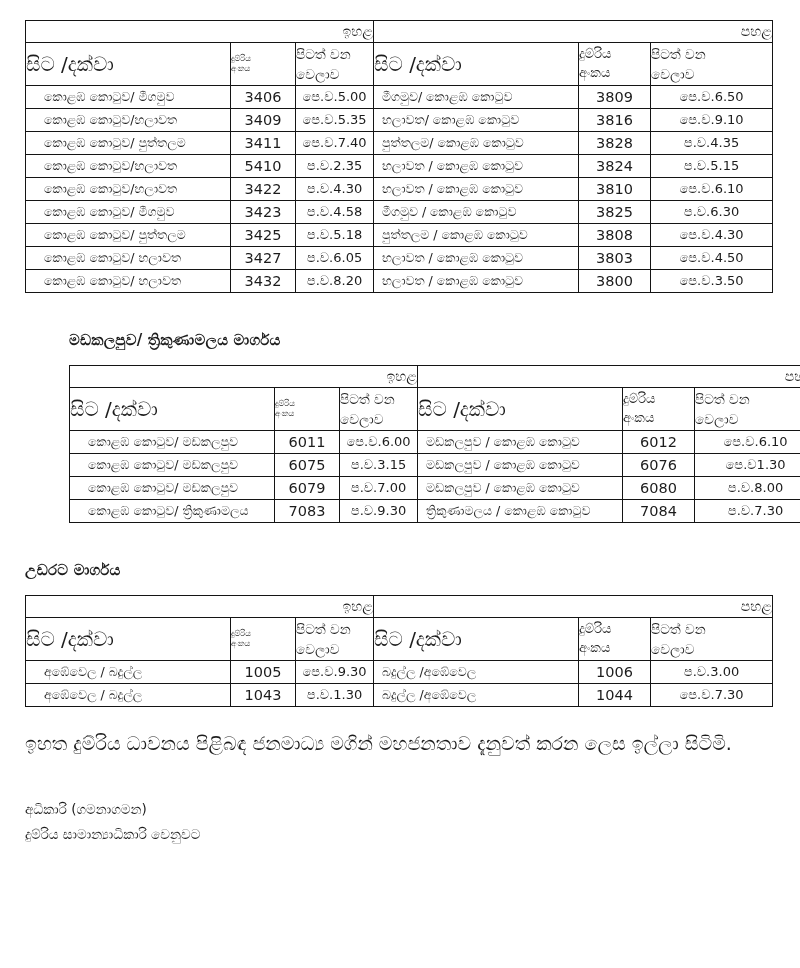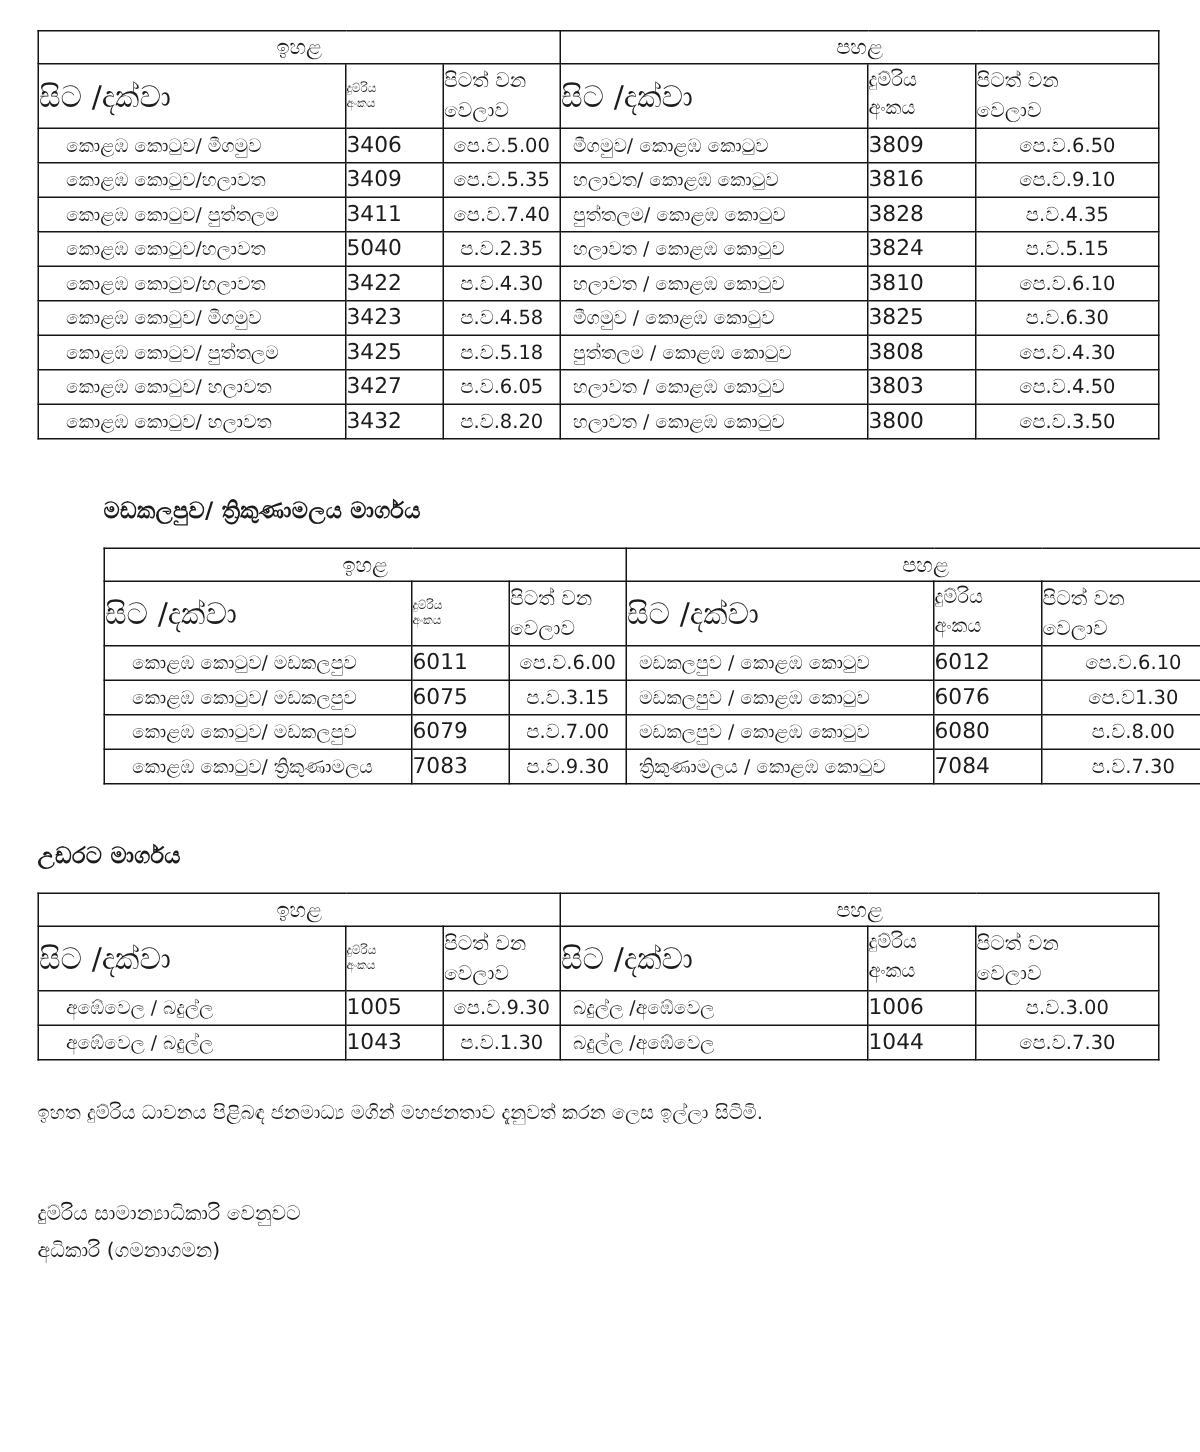--- a/index.html
+++ b/index.html
@@ -31,37 +31,38 @@
     border: 1.5px solid #141414;
     box-sizing: border-box;
     overflow: hidden;
     white-space: nowrap;
     font-weight: normal;
     padding: 0;
   }
   tr.group-row th {
     height: 22px;
     font-size: 14px;
-    text-align: center;
+    text-align: right;
     vertical-align: middle;
+    font-family: Liberation Mono, monospace;
   }
   tr.colhead-row th { height: 43px; vertical-align: middle; }
   th.fromto-h { font-size: 20px; text-align: left; padding-left: 8px; }
   th.trainno-h { font-size: 13px; text-align: left; padding-left: 6px; line-height: 1.45; }
   th.trainno-h.small { font-size: 8px; line-height: 1.3; color: #232323; }
   th.trainno-h span, th.time-h span { display: block; }
   th.time-h { font-size: 13.5px; text-align: left; padding-left: 6px; line-height: 1.5; }
   td.route { font-size: 12.5px; height: 23px; vertical-align: middle; }
   td.route.up-route { padding-left: 18px; }
   td.route.down-route { padding-left: 8px; }
-  td.num { font-size: 14.5px; height: 23px; vertical-align: middle; }
+  td.num { font-size: 14.5px; text-align: center; height: 23px; vertical-align: middle; }
   td.time { font-size: 13px; text-align: center; padding-right: 8px; height: 23px; vertical-align: middle; }
   .closing-note {
     margin: 26px 0 0 0;
-    font-size: 13px;
+    font-size: 19px;
     line-height: 20px;
   }
   .signature-block { margin-top: 44px; font-size: 13.5px; }
   .signature-block div { line-height: 25px; }
 </style>
 </head>
 <body>
 
 <section class="route-section sec1">
   <table class="schedule">
@@ -119,21 +120,21 @@
         <tr>
           <td class="route up-route">කොළඹ කොටුව/ පුත්තලම</td>
           <td class="num">3411</td>
           <td class="time">පෙ.ව.7.40</td>
           <td class="route down-route">පුත්තලම/ කොළඹ කොටුව</td>
           <td class="num">3828</td>
           <td class="time">ප.ව.4.35</td>
         </tr>
         <tr>
           <td class="route up-route">කොළඹ කොටුව/හලාවත</td>
-          <td class="num">5040</td>
+          <td class="num">5410</td>
           <td class="time">ප.ව.2.35</td>
           <td class="route down-route">හලාවත / කොළඹ කොටුව</td>
           <td class="num">3824</td>
           <td class="time">ප.ව.5.15</td>
         </tr>
         <tr>
           <td class="route up-route">කොළඹ කොටුව/හලාවත</td>
           <td class="num">3422</td>
           <td class="time">ප.ව.4.30</td>
           <td class="route down-route">හලාවත / කොළඹ කොටුව</td>
@@ -304,15 +305,15 @@
           <td class="num">1044</td>
           <td class="time">පෙ.ව.7.30</td>
         </tr>
       </tbody>
   </table>
 </section>
 
 <p class="closing-note">ඉහත දුම්රිය ධාවනය පිළිබඳ ජනමාධ්‍ය මගින් මහජනතාව දැනුවත් කරන ලෙස ඉල්ලා සිටිමි.</p>
 
 <div class="signature-block">
+  <div>අධිකාරි (ගමනාගමන)</div>
   <div>දුම්රිය සාමාන්‍යාධිකාරි වෙනුවට</div>
-  <div>අධිකාරි (ගමනාගමන)</div>
 </div>
 
 </body></html>

